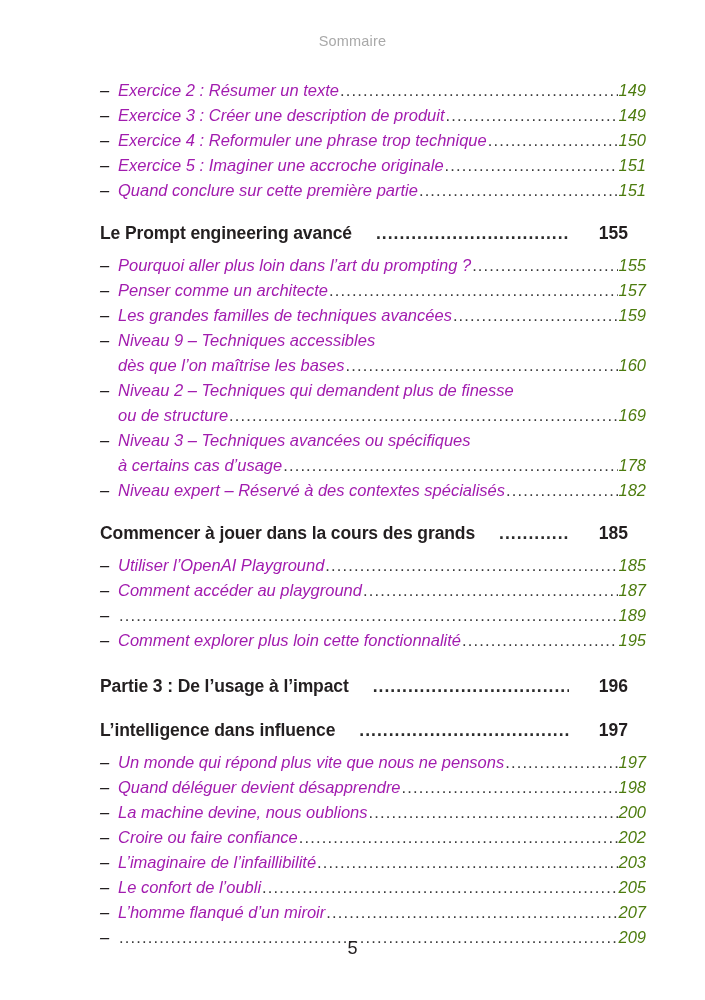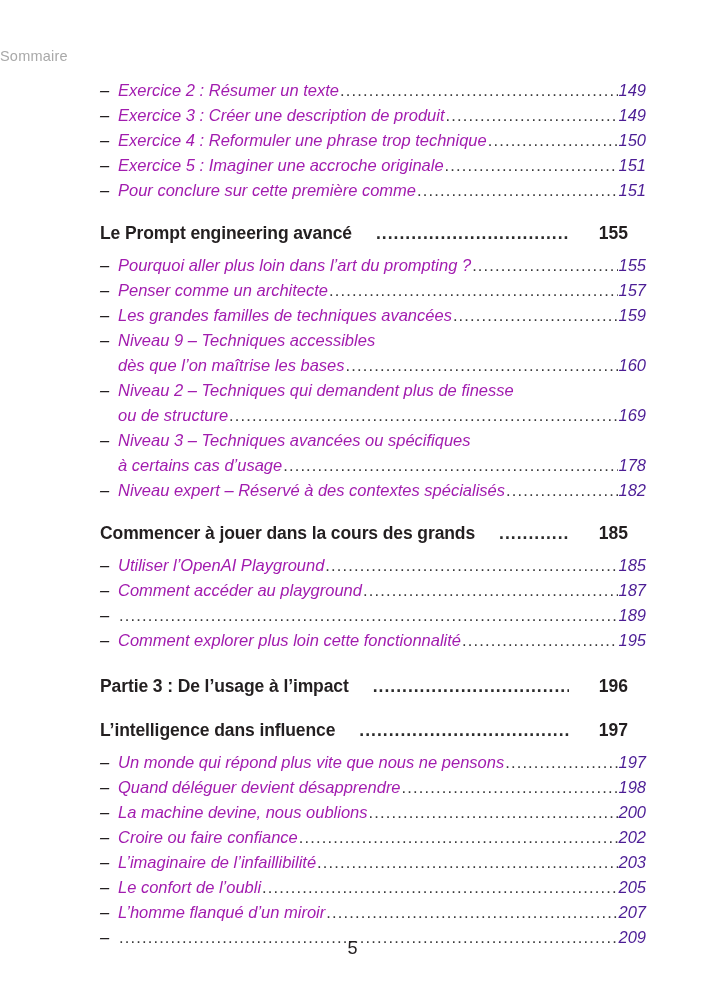--- a/index.html
+++ b/index.html
@@ -13,24 +13,24 @@
     height: 1000px;
     background: #ffffff;
     overflow: hidden;
     font-family: "Liberation Sans", sans-serif;
     -webkit-font-smoothing: antialiased;
   }
 
   
   .running-head {
     position: absolute;
-    top: 48px;
+    top: 33px;
     left: 0;
     width: 705px;
-    text-align: left;
+    text-align: center;
     font-size: 14.5px;
     color: #a9a9a9;
     letter-spacing: 0.2px;
   }
 
   
   .toc {
     position: absolute;
     left: 100px;
     top: 78px;
@@ -81,21 +81,21 @@
     min-width: 6px;
   }
   .entry .leader::before {
     content: "......................................................................................................................";
   }
 
   .entry .pageno {
     flex: 0 0 auto;
     font-style: italic;
     font-size: 16.5px;
-    color: #4c1d95;
+    color: #4d7c0f;
     line-height: 25px;
     text-align: right;
     white-space: pre;
   }
 
   
   .entry-wrap {
     margin-left: 18px;
   }
   .entry-first .leader::before { content: ""; }
@@ -201,21 +201,21 @@
           <span class="dash">–</span>
           <span class="entry">
             <span class="label">Exercice 5 : Imaginer une accroche originale</span>
             <span class="leader"></span>
             <span class="pageno">151</span>
           </span>
         </div>
         <div class="row">
           <span class="dash">–</span>
           <span class="entry">
-            <span class="label">Pour conclure sur cette première comme</span>
+            <span class="label">Quand conclure sur cette première partie</span>
             <span class="leader"></span>
             <span class="pageno">151</span>
           </span>
         </div>
       </div>
       <div class="heading">
         <span class="label">Le Prompt engineering avancé</span>
         <span class="leader"></span>
         <span class="pageno">155</span>
       </div>

